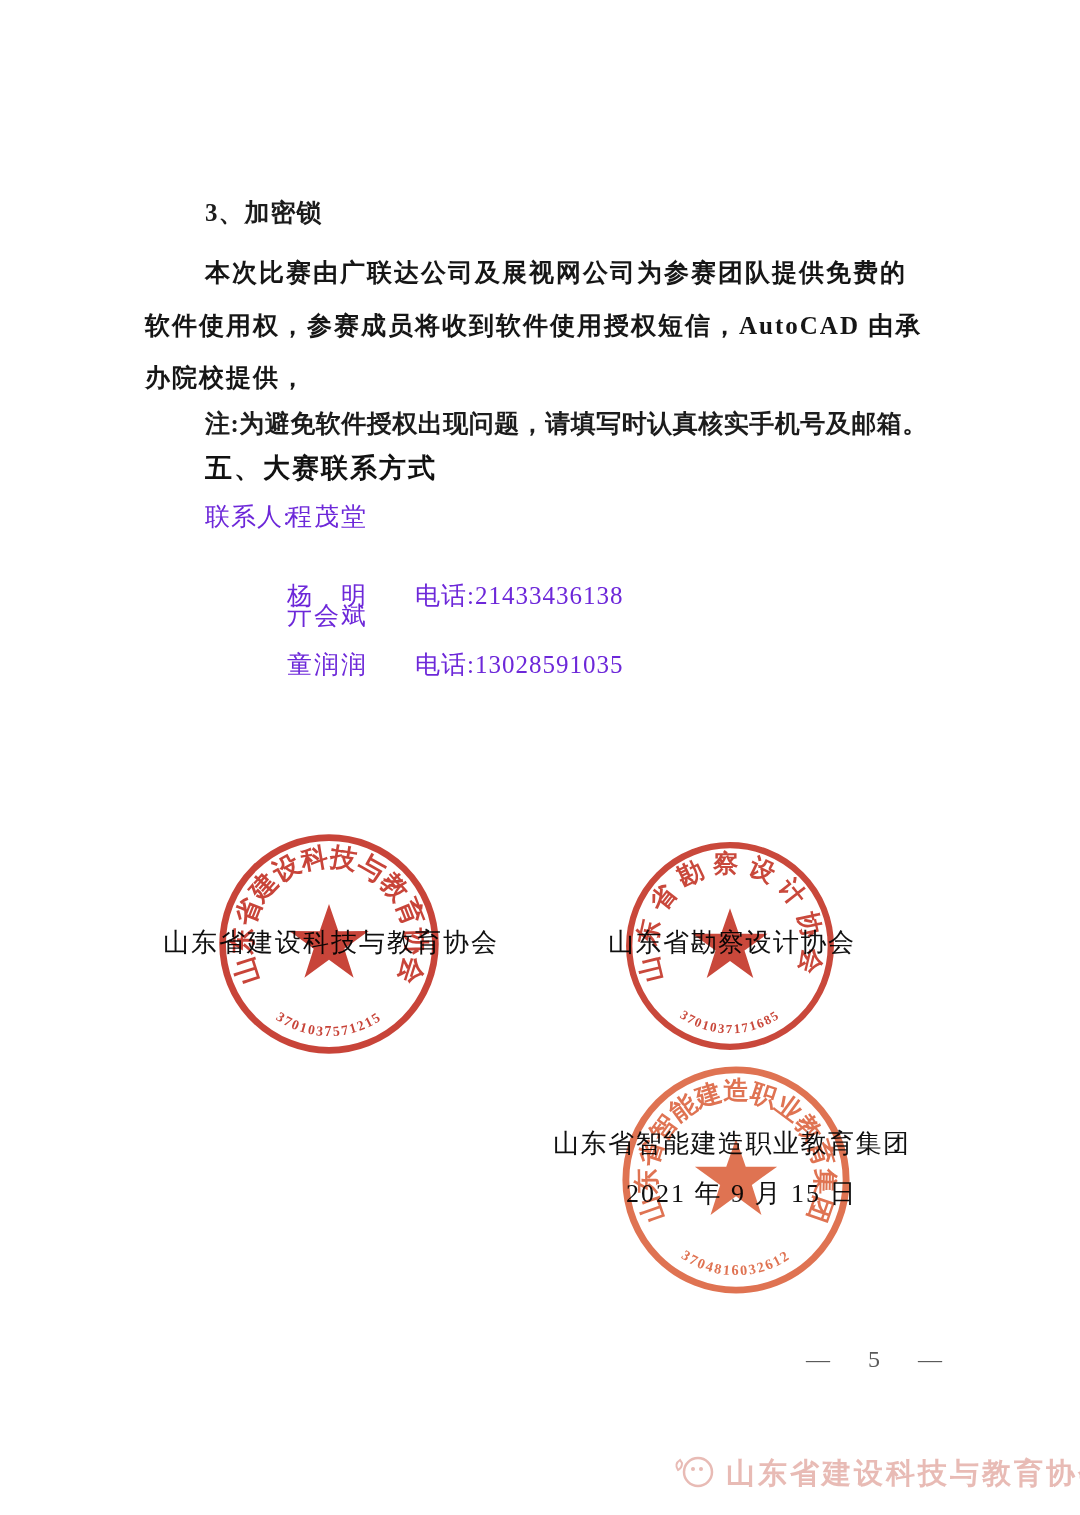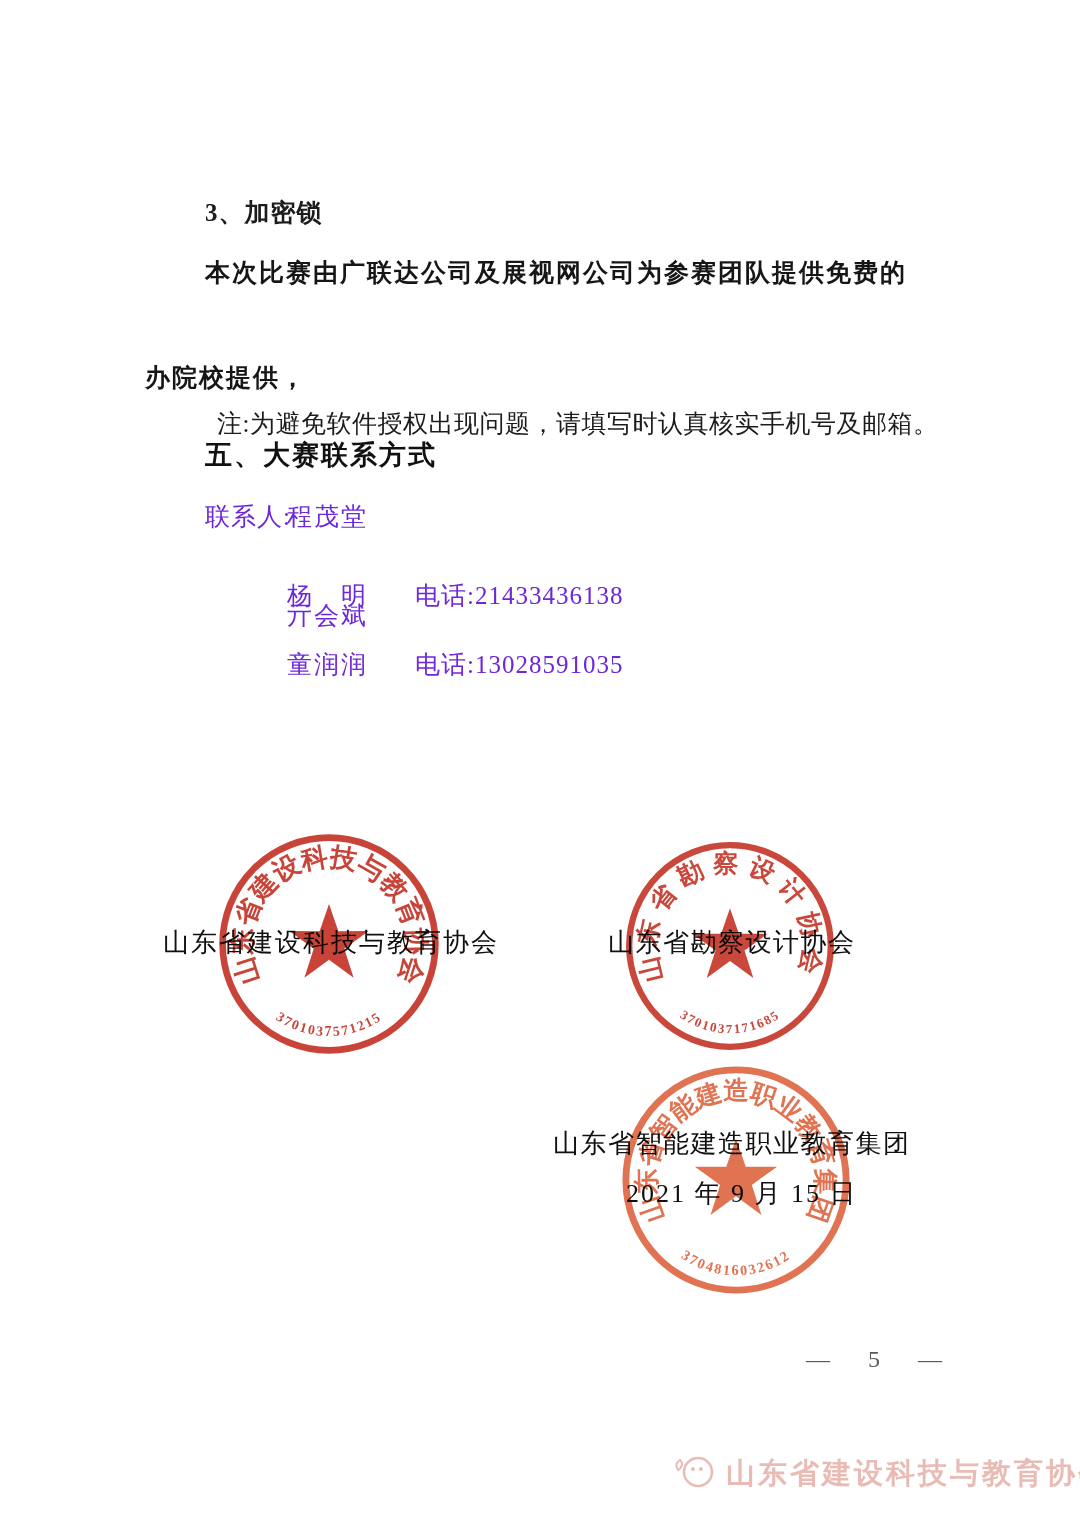--- a/index.html
+++ b/index.html
@@ -28,25 +28,26 @@
   .footer-logo{position:absolute;opacity:0.45;}
 </style>
 </head>
 <body>
 
 <div class="page">
 
   <div class="abs sec-title" style="left:205px;top:196px;">3、加密锁</div>
 
   <div class="abs body-line" style="left:205px;top:256px;">本次比赛由广联达公司及展视网公司为参赛团队提供免费的</div>
+  <div class="abs body-line" style="left:145px;top:309px;">软件使用权，参赛成员将收到软件使用授权短信，AutoCAD 由承</div>
   <div class="abs body-line" style="left:145px;top:361px;">办院校提供，</div>
 
-  <div class="abs note-line" style="left:217px;top:407px;">注:为避免软件授权出现问题，请填写时认真核实手机号及邮箱。</div>
+  <div class="abs note-line" style="left:205px;top:407px;font-weight:bold;">注:为避免软件授权出现问题，请填写时认真核实手机号及邮箱。</div>
 
-  <div class="abs heading" style="left:205px;top:437px;">五、大赛联系方式</div>
+  <div class="abs heading" style="left:205px;top:450px;">五、大赛联系方式</div>
 
   <div class="contact-row" style="top:500px;">
     <span class="c-prefix">联系人:</span>
     <span class="c-name">程茂堂</span>
   </div>
   <div class="contact-row" style="top:550px;margin-top:29px;">
     <span class="c-prefix"></span>
     <span class="c-name">杨　明</span>
     <span class="c-phone"><span>电话:</span><span>21433436138</span></span>
   </div>

